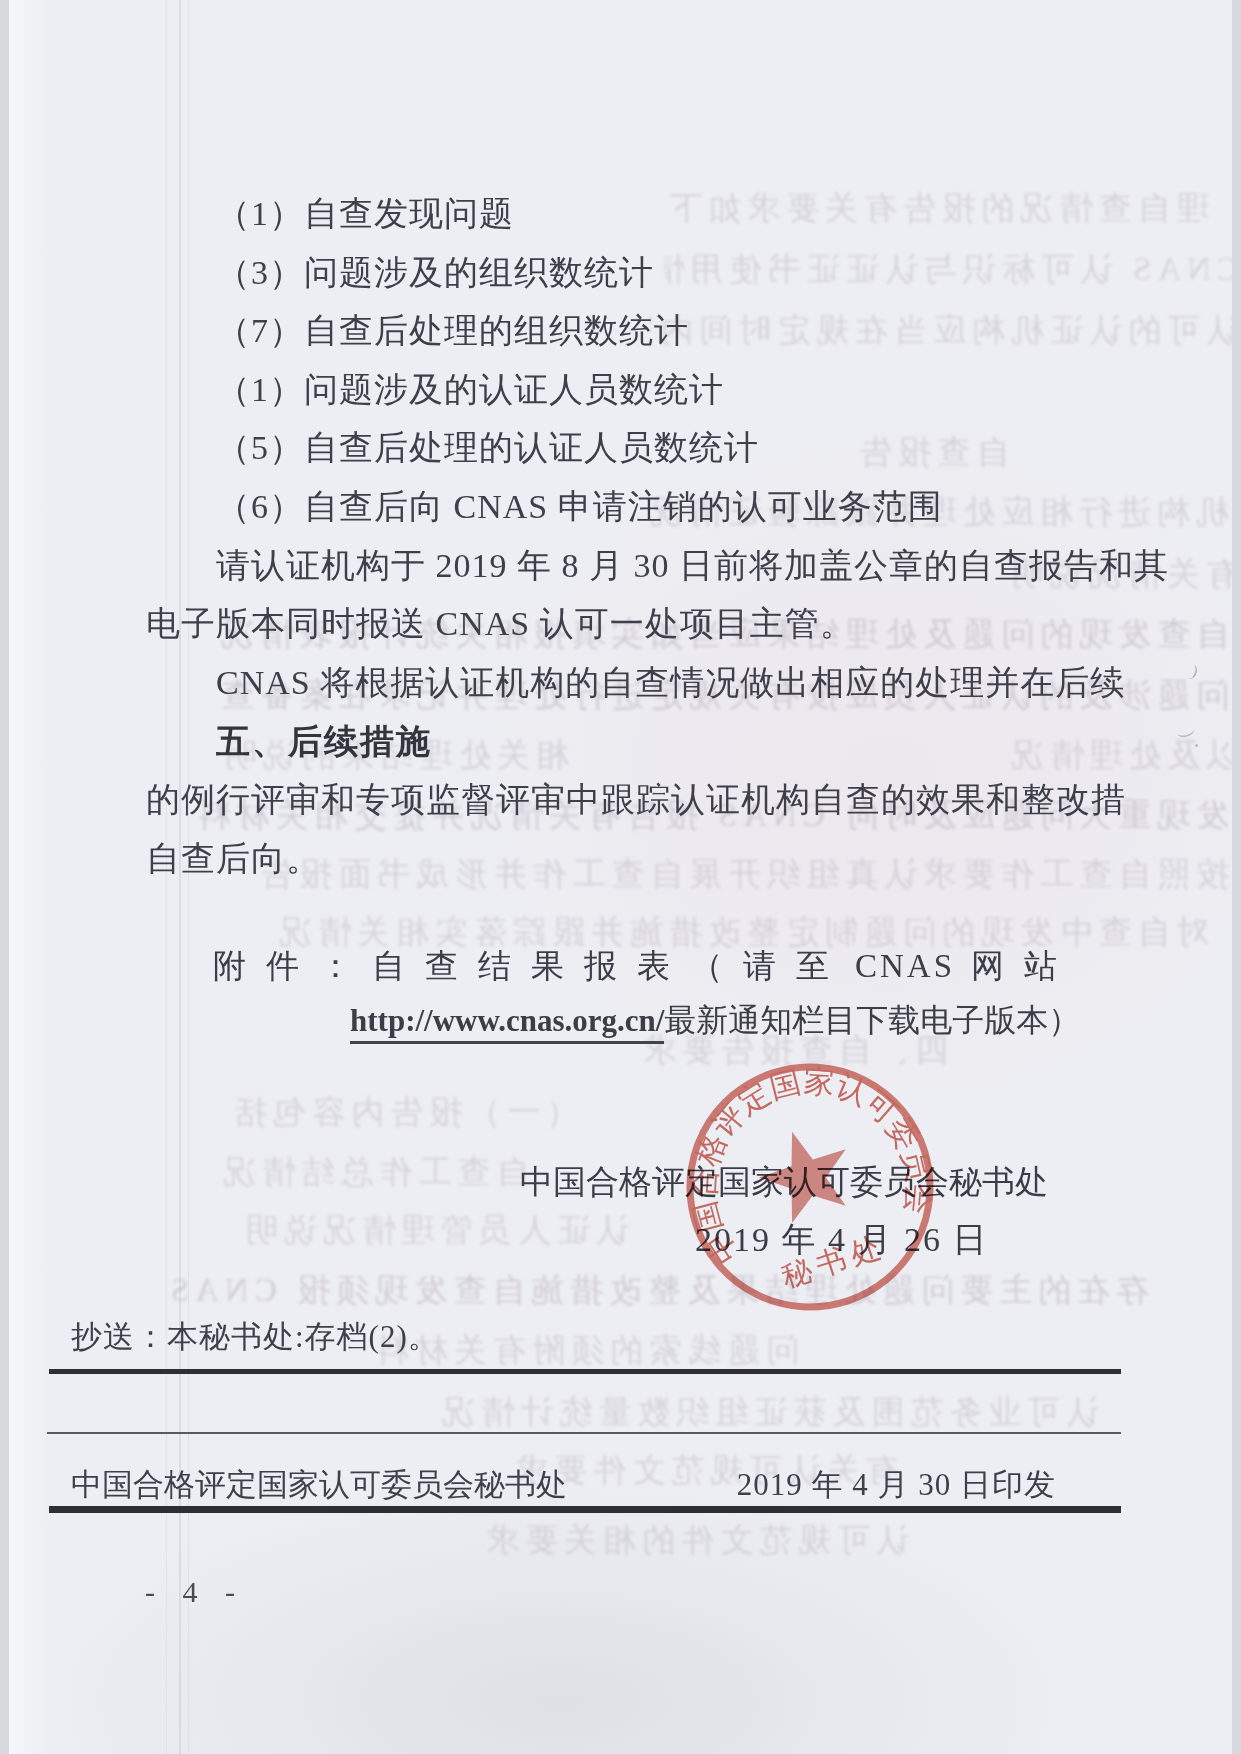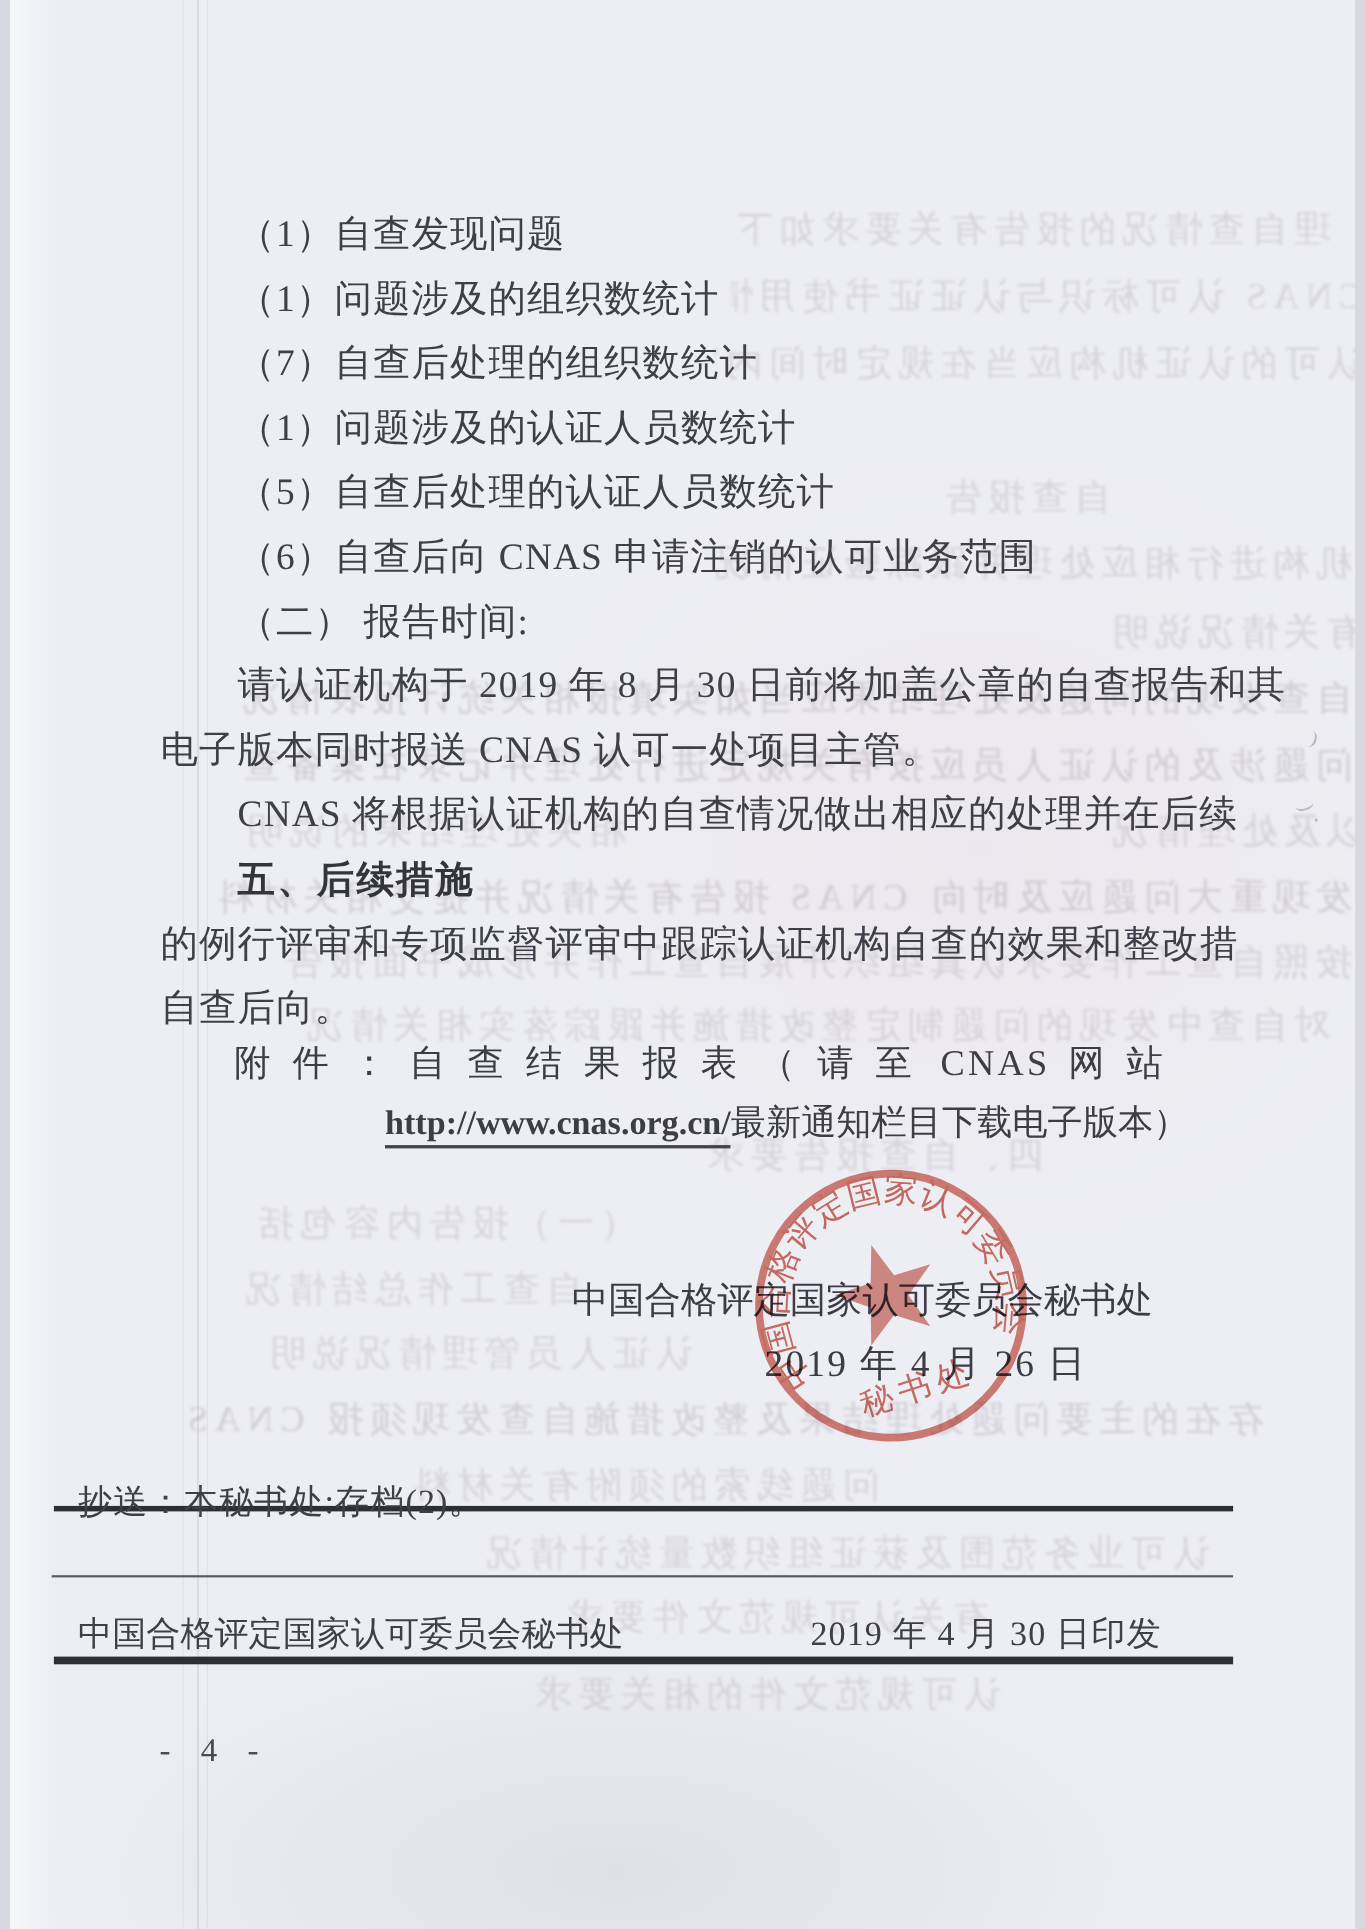--- a/index.html
+++ b/index.html
@@ -66,21 +66,21 @@
     position:absolute;left:671px;top:1057px;width:260px;height:260px;z-index:3;
     transform:rotate(-18deg);transform-origin:center;
     mix-blend-mode:multiply;opacity:.88;
   }
 
   
   .rule{position:absolute;z-index:2;background:#2e2f36;}
   .rule-top{left:40px;top:1369px;width:1072px;height:5px;}
   .rule-mid{left:38px;top:1432px;width:1074px;height:2px;background:#595a61;}
   .rule-bot{left:40px;top:1506px;width:1072px;height:7px;}
-  .cc-line{position:absolute;left:62px;top:1344px;z-index:2;font-size:31px;letter-spacing:1px;white-space:nowrap;}
+  .cc-line{position:absolute;left:62px;top:1316px;z-index:2;font-size:31px;letter-spacing:1px;white-space:nowrap;}
   .issuer{position:absolute;left:62px;top:1464px;z-index:2;font-size:31px;white-space:nowrap;}
   .print-date{position:absolute;right:176px;top:1464px;z-index:2;font-size:31px;letter-spacing:1px;white-space:nowrap;}
   .page-num{position:absolute;left:136px;top:1575px;z-index:2;font-size:30px;letter-spacing:10px;color:#4a4b53;}
 
   
   .smudge{position:absolute;z-index:2;border-color:#868b97;}
   .smudge.s1{left:1176px;top:664px;width:10px;height:15px;border-right:2px solid #868b97;border-radius:60%;transform:rotate(18deg);opacity:.55;}
   .smudge.s2{left:1168px;top:726px;width:17px;height:9px;border-bottom:2px solid #868b97;border-radius:50%;transform:rotate(-14deg);opacity:.5;}
   .smudge.s3{left:1186px;top:744px;width:3px;height:3px;background:#868b97;border-radius:50%;opacity:.5;border:none;}
 </style>
@@ -115,26 +115,25 @@
       <div class="bleed-line" style="left: 140px; top: 1268px; width: 1000px; opacity: 0.42;"><span>存在的主要问题处理结果及整改措施自查发现须报 CNAS</span></div>
       <div class="bleed-line" style="left: 330px; top: 1328px; width: 460px;"><span>问题线索的须附有关材料</span></div>
       <div class="bleed-line" style="left: 300px; top: 1390px; width: 790px;"><span>认可业务范围及获证组织数量统计情况</span></div>
       <div class="bleed-line" style="left: 330px; top: 1448px; width: 560px;"><span>有关认可规范文件要求</span></div>
       <div class="bleed-line" style="left: 340px; top: 1518px; width: 560px;"><span>认可规范文件的相关要求</span></div>
     </div>
 
   <div class="body-text">
 
   <div class="line indent"><span>（1）自查发现问题</span></div>
-      <div class="line indent"><span>（1）问题涉及的组织数统计</span></div>
+      <div class="line indent"><span>（3）问题涉及的组织数统计</span></div>
       <div class="line indent"><span>（7）自查后处理的组织数统计</span></div>
       <div class="line indent"><span>（1）问题涉及的认证人员数统计</span></div>
       <div class="line indent"><span>（5）自查后处理的认证人员数统计</span></div>
       <div class="line indent"><span>（6）自查后向 CNAS 申请注销的认可业务范围</span></div>
-      <div class="line indent"><span>（二） 报告时间:</span></div>
       <div class="line indent"><span>请认证机构于 2019 年 8 月 30 日前将加盖公章的自查报告和其</span></div>
       <div class="line"><span>电子版本同时报送 CNAS 认可一处项目主管。</span></div>
       <div class="line indent"><span>CNAS 将根据认证机构的自查情况做出相应的处理并在后续</span></div>
       <div class="line indent heading"><span>五、后续措施</span></div>
       <div class="line"><span>的例行评审和专项监督评审中跟踪认证机构自查的效果和整改措</span></div>
       <div class="line"><span>自查后向。</span></div>
     </div>
 
   <div class="attach1">
     <span>附件：自查结果报表（请至</span><span class="latin">CNAS</span><span>网站</span>

